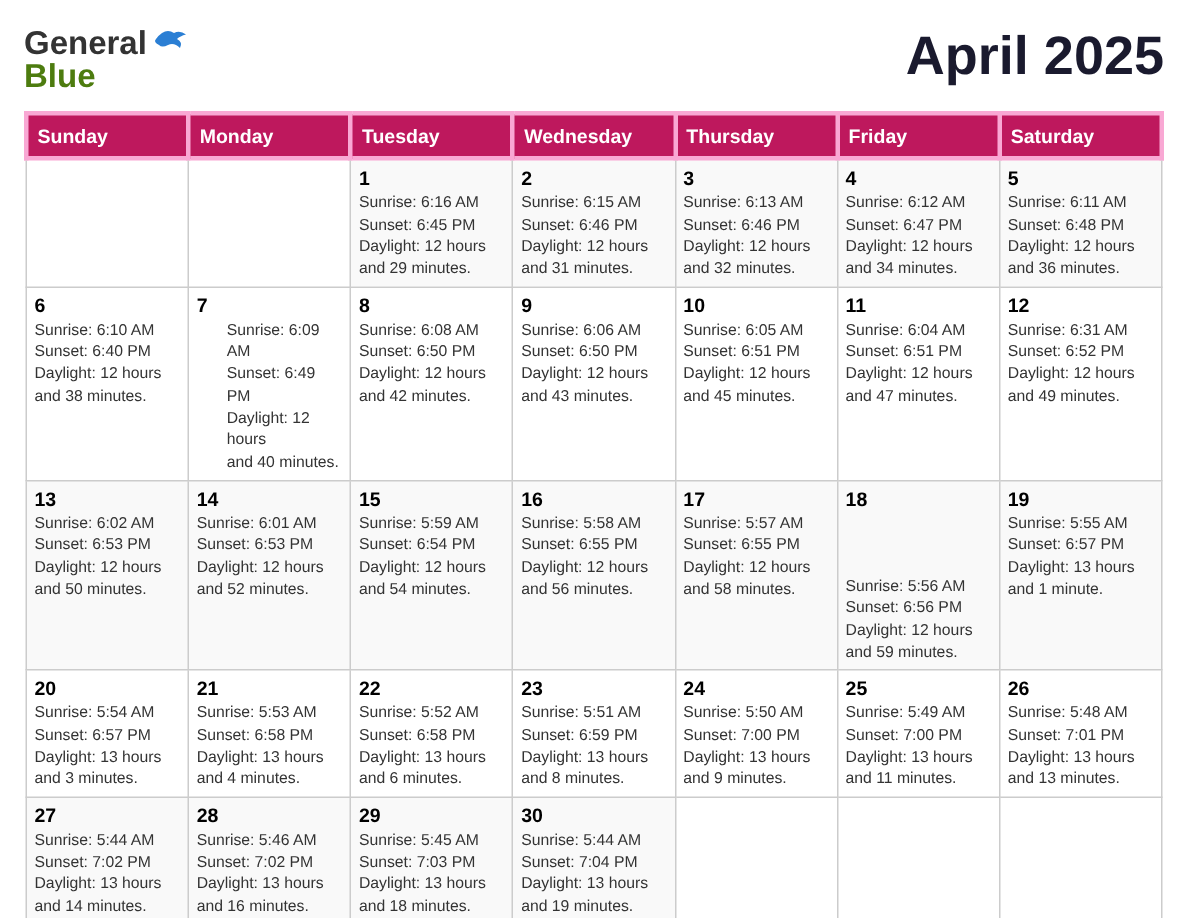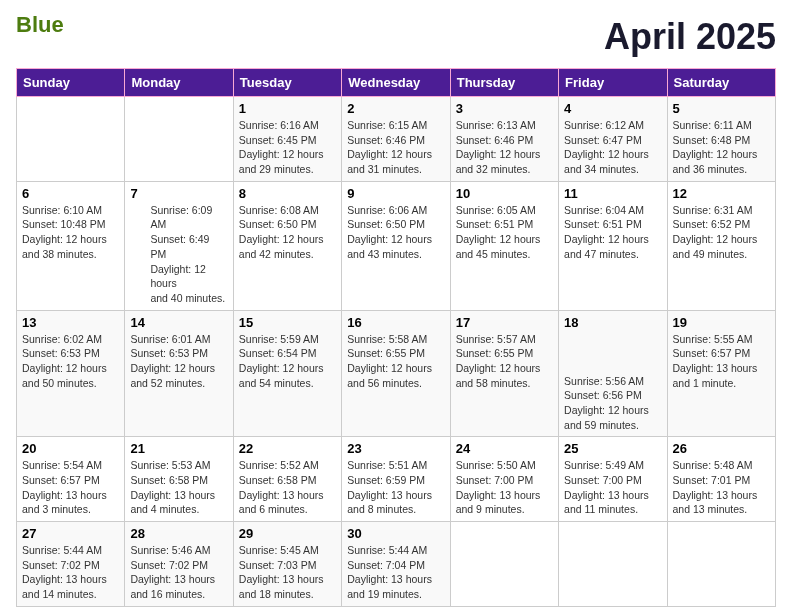--- a/index.html
+++ b/index.html
@@ -32,27 +32,27 @@
     .location-title {
       font-size: 16px;
       color: #444;
     }
     table {
       width: 100%;
       border-collapse: collapse;
       font-size: 11px;
     }
     thead tr th {
-      background-color: #4c1d95;
+      background-color: #be185d;
       color: #fff;
       text-align: left;
       padding: 6px 6px;
       font-size: 13px;
       font-weight: bold;
-      border: 1px solid #f9a8d4;
+      border: 3px solid #f9a8d4;
     }
     tbody tr td {
       border: 1px solid #ccc;
       vertical-align: top;
       padding: 4px 5px;
       height: 80px;
       width: calc(100% / 7);
     }
     tbody tr:nth-child(odd) td { background-color: #f9f9f9; }
     tbody tr:nth-child(even) td { background-color: #fff; }
@@ -67,20 +67,26 @@
       color: #333;
       line-height: 1.4;
     }
     .empty { background-color: #fff !important; }
   </style>
 </head>
 <body>
 
 <div class="header-area">
   <div class="logo">
+    <div class="logo-line1">
+      <span style="font-size:22px;font-weight:bold;color:#333;">General</span>
+      <svg width="22" height="18" viewBox="0 0 22 18" style="margin-top:-4px;">
+        <path d="M2 8 Q8 0 14 4 Q18 2 22 5 Q18 6 16 8 Q20 10 18 14 Q14 10 10 12 Q6 14 4 12 Q0 10 2 8Z" fill="#2b7fd4"></path>
+      </svg>
+    </div>
     <div style="margin-top:-4px;">
       <span style="font-size:22px;font-weight:bold;color:#4d7c0f;">Blue</span>
     </div>
   </div>
   <div class="title-area">
     <div class="month-title">April 2025</div>
   </div>
 </div>
 
 <table>
@@ -132,21 +138,21 @@
           <div class="day-info" style="white-space: pre-line;">Sunrise: 6:11 AM
 Sunset: 6:48 PM
 Daylight: 12 hours
 and 36 minutes.</div>
         </td>
       </tr>
       <tr>
         <td>
           <span class="day-num">6</span>
           <div class="day-info" style="white-space: pre-line;">Sunrise: 6:10 AM
-Sunset: 10:48 PM
+Sunset: 6:40 PM
 Daylight: 12 hours
 and 38 minutes.</div>
         </td>
         <td>
           <span class="day-num">7</span>
           <div class="day-info" style="white-space: pre-line; margin-left: 20px;">Sunrise: 6:09 AM
 Sunset: 6:49 PM
 Daylight: 12 hours
 and 40 minutes.</div>
         </td>

